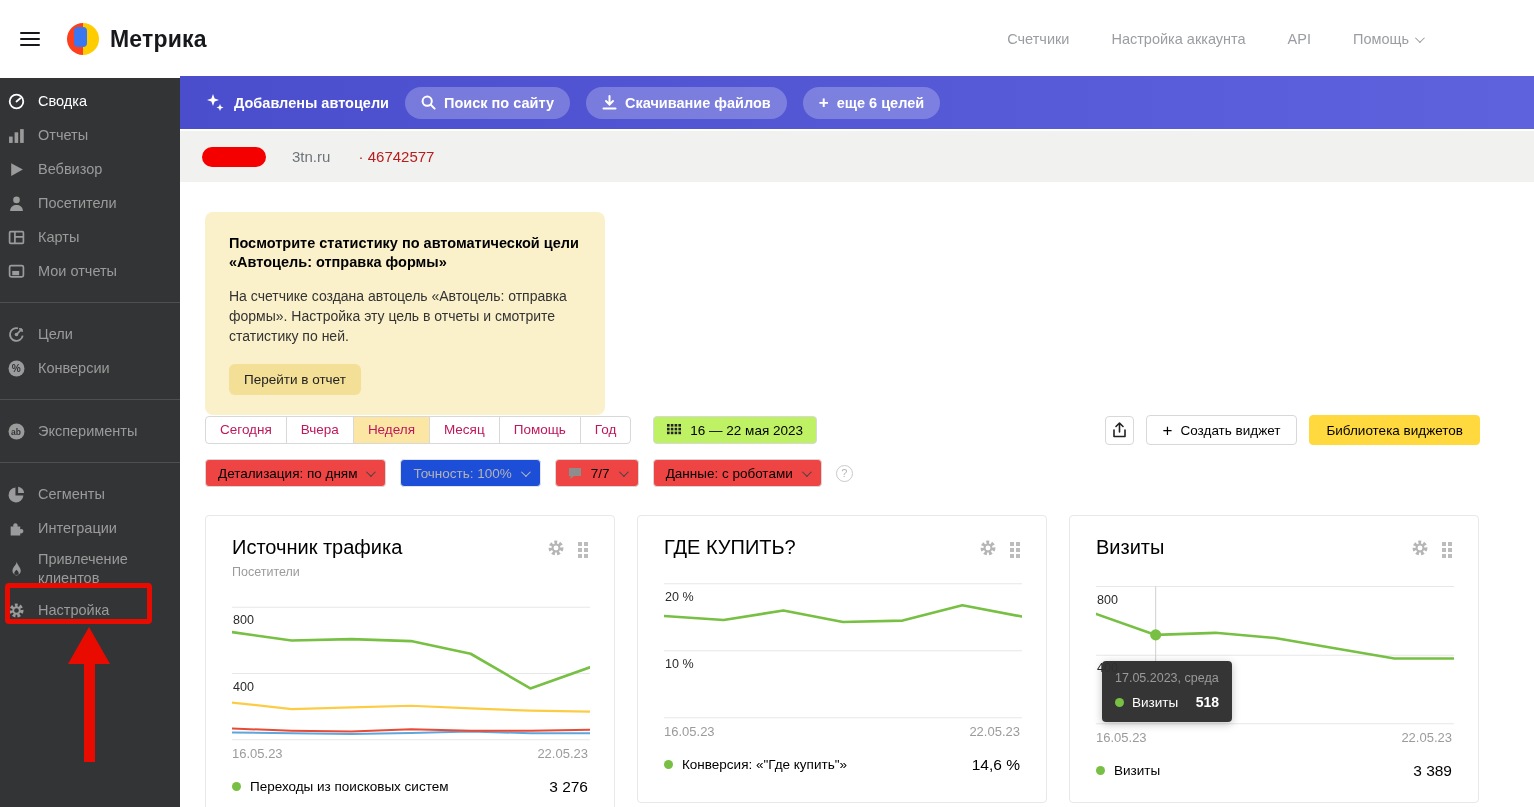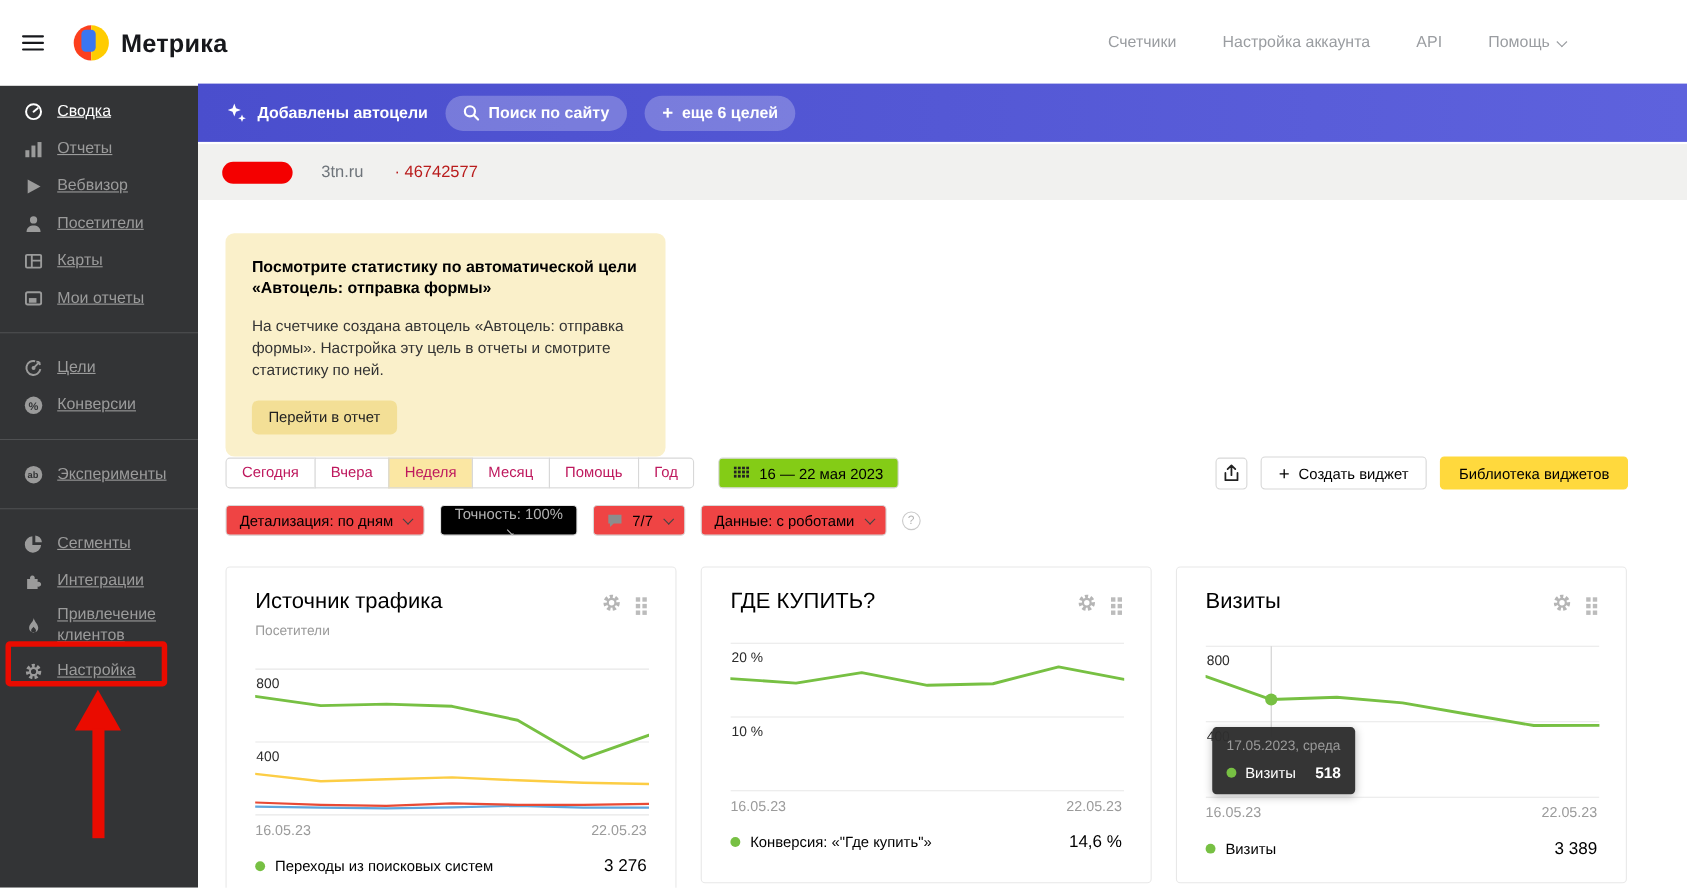--- a/index.html
+++ b/index.html
@@ -13,21 +13,21 @@
   .burger i { display:block; height:2.4px; background:#17181c; margin:3.6px 0; border-radius:1px; }
   .logo { display:flex; align-items:center; gap:10px; margin-left:26px; }
   .brand { font-size:23px; font-weight:bold; color:#17181c; letter-spacing:.2px; }
   .topnav { position:absolute; right:112px; display:flex; gap:42px; align-items:center; }
   .topnav a { color:#9a9da1; font-size:14.5px; text-decoration:none; cursor:pointer; display:flex; align-items:center; gap:6px; }
   .chev { width:7px; height:7px; border-right:1.6px solid #9a9da1; border-bottom:1.6px solid #9a9da1; transform:rotate(45deg) translateY(-2px); display:inline-block; }
 
   
   .sidebar { position:absolute; left:0; top:78px; width:180px; height:729px; background:#333436; }
   .snav { list-style:none; padding-top:6px; }
-  .snav li.item { display:flex; align-items:center; gap:13px; padding-left:22px; height:34px; color:#9b9b9b; font-size:14.5px; cursor:pointer;text-decoration:underline; }
+  .snav li.item { display:flex; align-items:center; gap:13px; padding-left:8px; height:34px; color:#9b9b9b; font-size:14.5px; cursor:pointer; }
   .snav li.item.two { height:48px; line-height:19px; }
   .snav li.item.active { color:#fff; }
   .snav li.divider { border-top:1px solid rgba(255,255,255,.14); margin:14px 0; }
   .sicon { width:17px; height:17px; flex:0 0 17px; display:flex; align-items:center; justify-content:center; }
   .sicon svg { width:17px; height:17px; }
   .hl-box { position:absolute; left:5px; top:505px; width:147px; height:41px; border:5px solid #ea0b00; border-radius:4px; }
   .arrow-head { position:absolute; left:68px; top:549px; width:0; height:0;
     border-left:21px solid transparent; border-right:21px solid transparent; border-bottom:37px solid #ea0b00; }
   .arrow-shaft { position:absolute; left:84px; top:584px; width:11px; height:100px; background:#ea0b00; }
 
@@ -53,32 +53,32 @@
   .notice-btn { display:inline-block; background:#f3df96; border:none; border-radius:6px; padding:8px 15px; font-size:13.5px; color:#222; cursor:pointer; font-family:inherit; }
 
   .row1 { position:absolute; left:25px; top:234px; display:flex; align-items:center; }
   .tabs { display:inline-flex; }
   .tab { height:28px; line-height:26px; padding:0 14px; font-size:13.5px; color:#be185d; background:#fff;
     border:1px solid #d8d8d8; margin-left:-1px; cursor:pointer; }
   .tab:first-child { border-radius:4px 0 0 4px; margin-left:0; }
   .tab:last-child { border-radius:0 4px 4px 0; }
   .tab.active { background:#fbe7a3; }
   .datebtn { margin-left:22px; height:28px; display:inline-flex; align-items:center; gap:9px; padding:0 13px;
-    border:1px solid #d8d8d8; border-radius:4px; background:#84cc16; font-size:13.5px; color:#000; cursor:pointer; }
+    border:1px solid #d8d8d8; border-radius:4px; background:#bef264; font-size:13.5px; color:#000; cursor:pointer; }
 
   .right-actions { position:absolute; right:54px; top:233px; display:flex; align-items:center; gap:12px; }
   .iconbtn { width:29px; height:29px; border:1px solid #d8d8d8; border-radius:4px; background:#fff; display:flex; align-items:center; justify-content:center; cursor:pointer; }
   .btn { height:30px; display:inline-flex; align-items:center; gap:8px; padding:0 16px; border:1px solid #d8d8d8; border-radius:4px; background:#fff; font-size:13.5px; color:#000; cursor:pointer; font-family:inherit; }
   .btn.yellow { background:#ffd93d; border-color:#ffd93d; }
   .plus { font-size:17px; line-height:1; }
 
   .row2 { position:absolute; left:25px; top:277px; display:flex; align-items:center; gap:14px; }
   .drop { height:28px; display:inline-flex; align-items:center; gap:9px; padding:0 12px; border:1px solid #d8d8d8; border-radius:4px; background:#ef4444; font-size:13.5px; color:#000; cursor:pointer; }
   .drop .chev { border-color:#444; }
-  .drop.disabled { background:#000000; color:#b3b3b3; border-color:#e3e3e3;flex-direction:column; }
+  .drop.disabled { background:#1d4ed8; color:#b3b3b3; border-color:#e3e3e3; }
   .drop.disabled .chev { border-color:#bbb; }
   .help { width:17px; height:17px; border-radius:50%; border:1.5px solid #c9c9c9; color:#b5b5b5; font-size:11px; display:flex; align-items:center; justify-content:center; cursor:pointer; }
 
   
   .cards { position:absolute; left:25px; top:333px; display:flex; gap:22px; }
   .card { width:410px; background:#fff; border:1px solid #e8e8e8; border-radius:4px; padding:20px 26px 0; position:relative; }
   .card.h1 { height:470px; }
   .card.h2 { height:288px; }
   .card-head { display:flex; justify-content:space-between; align-items:flex-start; }
   .card-title { font-size:20px; font-weight:500; color:#000; }
@@ -276,20 +276,26 @@
       <span>Добавлены автоцели</span>
     </span>
     <span class="pill">
       <svg width="15" height="15" viewBox="0 0 15 15" fill="none" stroke="#fff" stroke-width="2">
           <circle cx="6.2" cy="6.2" r="4.6"></circle>
           <path d="M9.8 9.8 L13.6 13.6" stroke-linecap="round"></path>
         </svg>
       <span>Поиск по сайту</span>
     </span>
     <span class="pill">
+      <svg width="15" height="15" viewBox="0 0 15 15" fill="none" stroke="#fff" stroke-width="2" stroke-linecap="round">
+          <path d="M7.5 1 V9 M4 6 l3.5 3.5 L11 6 M1.5 13.5 h12"></path>
+        </svg>
+      <span>Скачивание файлов</span>
+    </span>
+    <span class="pill">
       <span class="plus">+</span>
       <span>еще 6 целей</span>
     </span>
   </div>
 
   <div class="sitebar">
     <span class="redact"></span>
     <span class="site">
       <span>3tn.ru</span>
       <span class="cid"> <span>·</span> <span>46742577</span></span>

